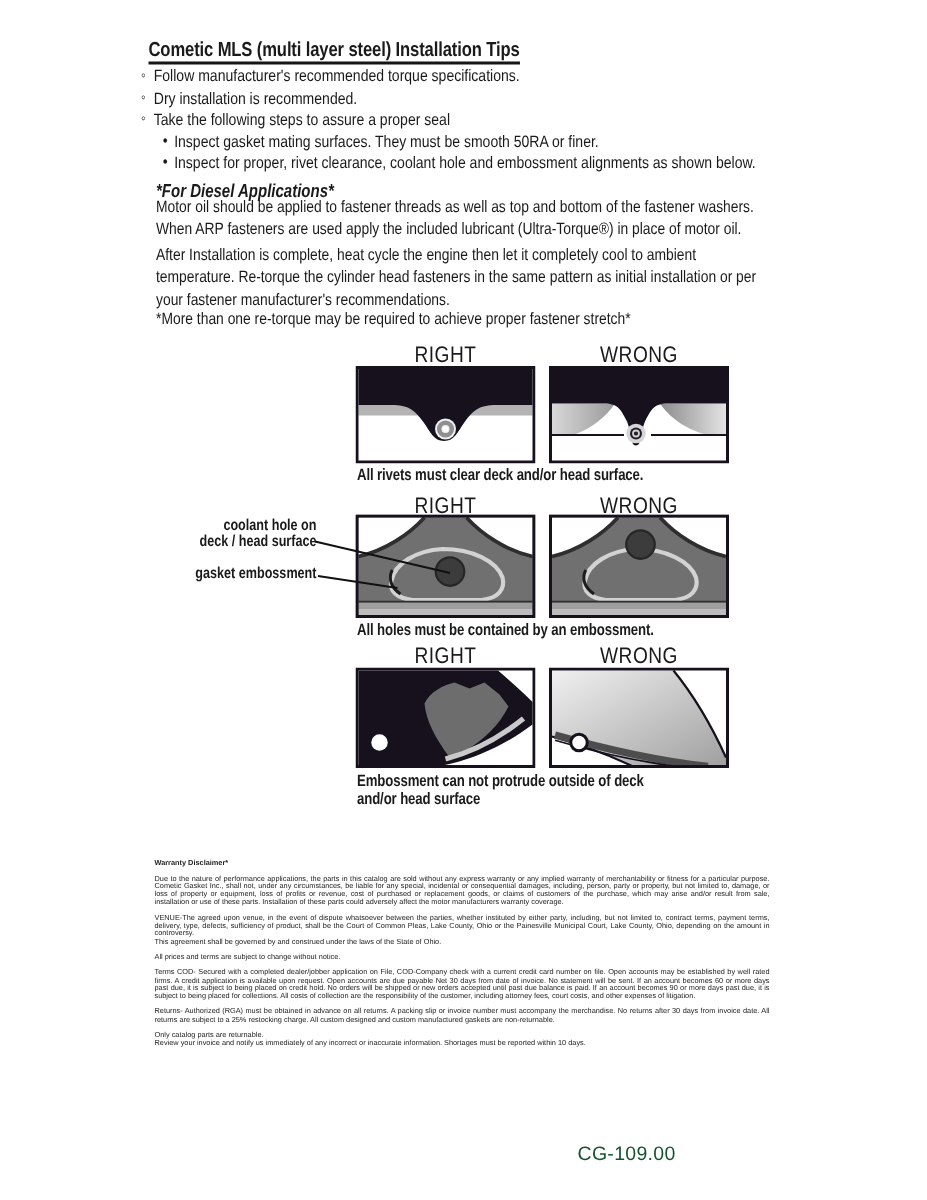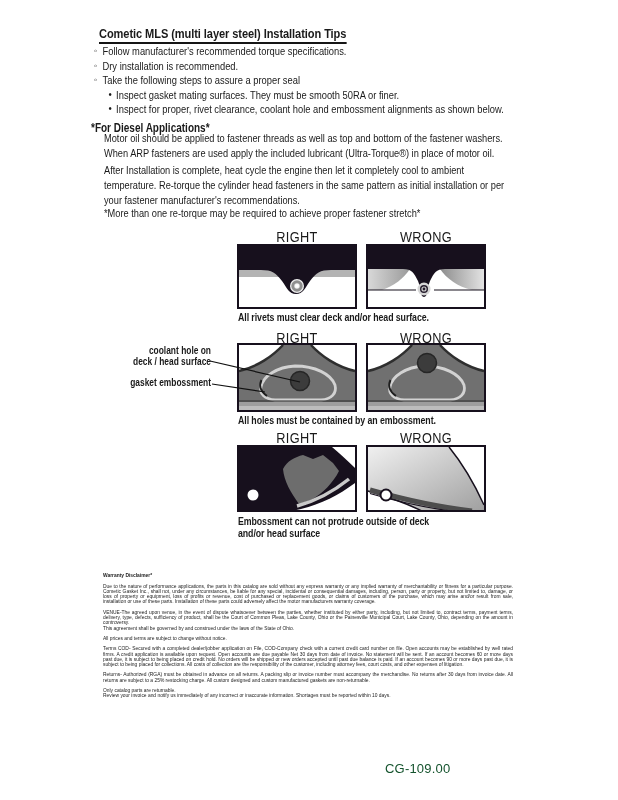--- a/index.html
+++ b/index.html
@@ -11,21 +11,21 @@
   .title span{display:inline-block;transform:scaleX(0.82);transform-origin:0 0;
               font-size:13.5px;font-weight:bold;letter-spacing:-0.1px;
               border-bottom:2px solid #151515;padding-bottom:1px;}
   .tips{position:absolute;left:94px;top:44px;font-size:11px;line-height:14.6px;
         transform:scaleX(0.85);transform-origin:0 0;white-space:nowrap;}
   .b{position:relative;padding-left:10px;}
   .b::before{content:"\25E6";position:absolute;left:0;top:0;font-size:10px;}
   .sb{position:relative;padding-left:9px;margin-left:17px;}
   .sb::before{content:"\2022";position:absolute;left:0;top:-1px;font-size:11px;}
 
-  .h2{position:absolute;left:91px;top:118px;white-space:nowrap;}
+  .h2{position:absolute;left:104px;top:118px;white-space:nowrap;font-style:italic;}
   .h2 span{display:inline-block;transform:scaleX(0.8);transform-origin:0 0;
            font-size:12.5px;font-weight:bold;}
   .para{position:absolute;left:104px;width:488px;font-size:11px;line-height:14.8px;
         transform:scaleX(0.84);transform-origin:0 0;}
   .p1{top:131px;} .p2{top:163px;} .note{top:206px;white-space:nowrap;}
 
   
   .dg-h{position:absolute;width:120px;text-align:center;font-size:15px;letter-spacing:0.4px;
         transform:scaleX(0.85);transform-origin:50% 0;}
   .dimg{position:absolute;}

